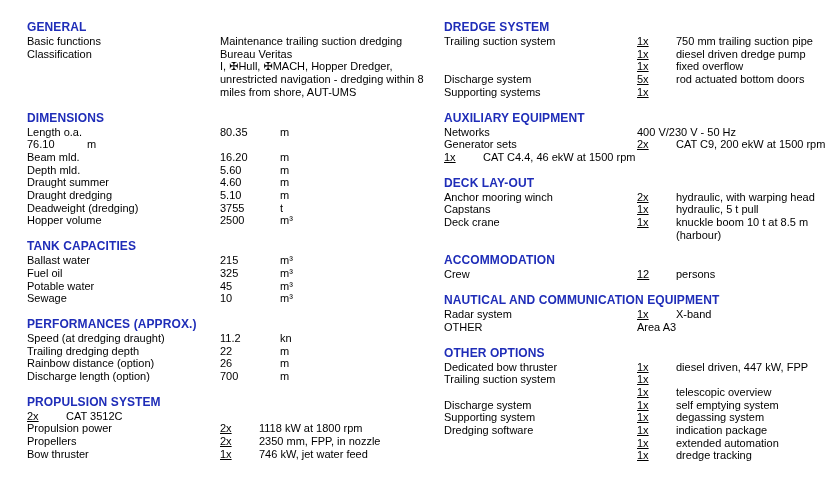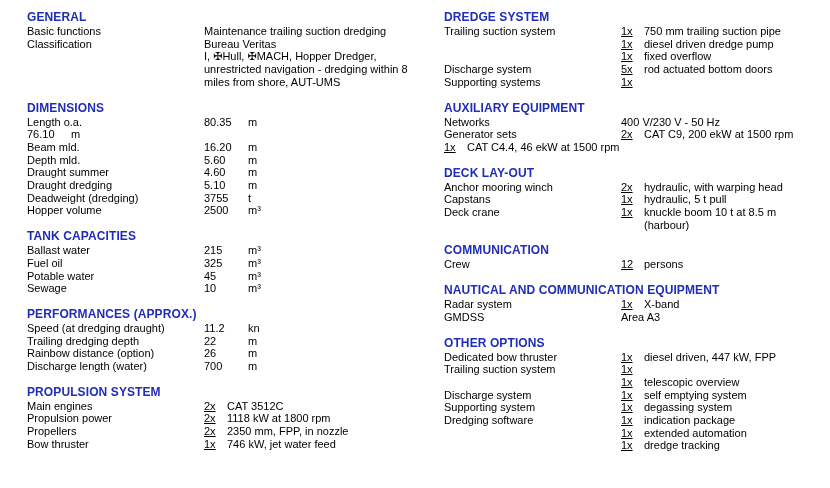--- a/index.html
+++ b/index.html
@@ -3,30 +3,30 @@
 <meta charset="utf-8">
 <style>
   html, body { margin: 0; padding: 0; background: #ffffff; }
   body {
     width: 830px; height: 488px;
     font-family: "Liberation Sans", "DejaVu Sans", sans-serif;
     font-size: 11px; color: #000000;
     -webkit-font-smoothing: antialiased;
   }
   .page { position: relative; width: 830px; height: 488px; overflow: hidden; background: #ffffff; }
-  .column { position: absolute; top: 10px; }
+  .column { position: absolute; top: 20px; }
   .column.left  { left: 27px;  width: 402px; }
   .column.right { left: 444px; width: 382px; }
   .section { margin: 0 0 12px 0; }
   .section-title {
     font-size: 12px; font-weight: bold; line-height: 14px;
     color: var(--header-blue, #1f2db8);
     margin: 0 0 1px 0; letter-spacing: 0.1px;
   }
-  .row { display: flex; line-height: 12.7px; align-items: baseline; }
+  .row { display: flex; line-height: 12.7px; align-items: baseline; gap: 16px; }
   .cell { display: block; }
   .cell.label { flex: 0 0 177px; }
   .cell.qty   { flex: 0 0 23px; text-decoration: underline; }
   .cell.desc  { flex: 1 1 auto; white-space: pre-line; }
   .cell.value { flex: 0 0 34px; }
   .cell.unit  { margin-left: 10px; white-space: nowrap; }
 </style>
 </head>
 <body style="--header-blue: #1f2db8; color: rgb(0, 0, 0); background: rgb(255, 255, 255);">
 
@@ -122,29 +122,28 @@
           <span class="cell label">Trailing dredging depth</span>
           <span class="cell value">22</span>
           <span class="cell unit">m</span>
         </div>
         <div class="row">
           <span class="cell label">Rainbow distance (option)</span>
           <span class="cell value">26</span>
           <span class="cell unit">m</span>
         </div>
         <div class="row">
-          <span class="cell label">Discharge length (water)</span>
+          <span class="cell label">Discharge length (option)</span>
           <span class="cell value">700</span>
           <span class="cell unit">m</span>
         </div>
       </div>
       <div class="section">
         <div class="section-title">PROPULSION SYSTEM</div>
         <div class="row">
-          <span class="cell label">Main engines</span>
           <span class="cell qty">2x</span>
           <span class="cell desc">CAT 3512C</span>
         </div>
         <div class="row">
           <span class="cell label">Propulsion power</span>
           <span class="cell qty">2x</span>
           <span class="cell desc">1118 kW at 1800 rpm</span>
         </div>
         <div class="row">
           <span class="cell label">Propellers</span>
@@ -215,36 +214,36 @@
           <span class="cell desc">hydraulic, 5 t pull</span>
         </div>
         <div class="row">
           <span class="cell label">Deck crane</span>
           <span class="cell qty">1x</span>
           <span class="cell desc">knuckle boom 10 t at 8.5 m
 (harbour)</span>
         </div>
       </div>
       <div class="section">
-        <div class="section-title">COMMUNICATION</div>
+        <div class="section-title">ACCOMMODATION</div>
         <div class="row">
           <span class="cell label">Crew</span>
           <span class="cell qty">12</span>
           <span class="cell desc">persons</span>
         </div>
       </div>
       <div class="section">
         <div class="section-title">NAUTICAL AND COMMUNICATION EQUIPMENT</div>
         <div class="row">
           <span class="cell label">Radar system</span>
           <span class="cell qty">1x</span>
           <span class="cell desc">X-band</span>
         </div>
         <div class="row">
-          <span class="cell label">GMDSS</span>
+          <span class="cell label">OTHER</span>
           <span class="cell desc">Area A3</span>
         </div>
       </div>
       <div class="section">
         <div class="section-title">OTHER OPTIONS</div>
         <div class="row">
           <span class="cell label">Dedicated bow thruster</span>
           <span class="cell qty">1x</span>
           <span class="cell desc">diesel driven, 447 kW, FPP</span>
         </div>

